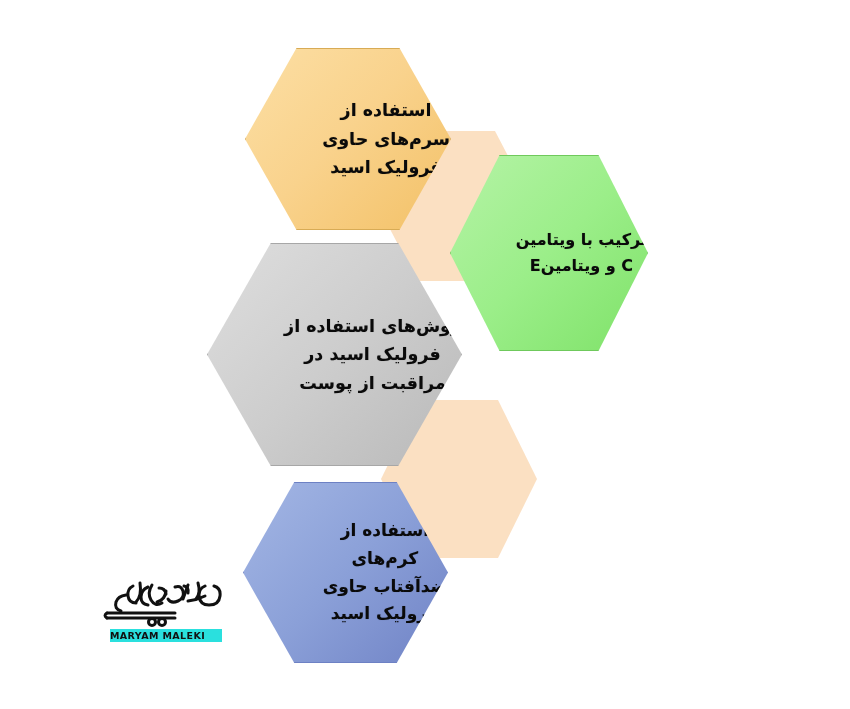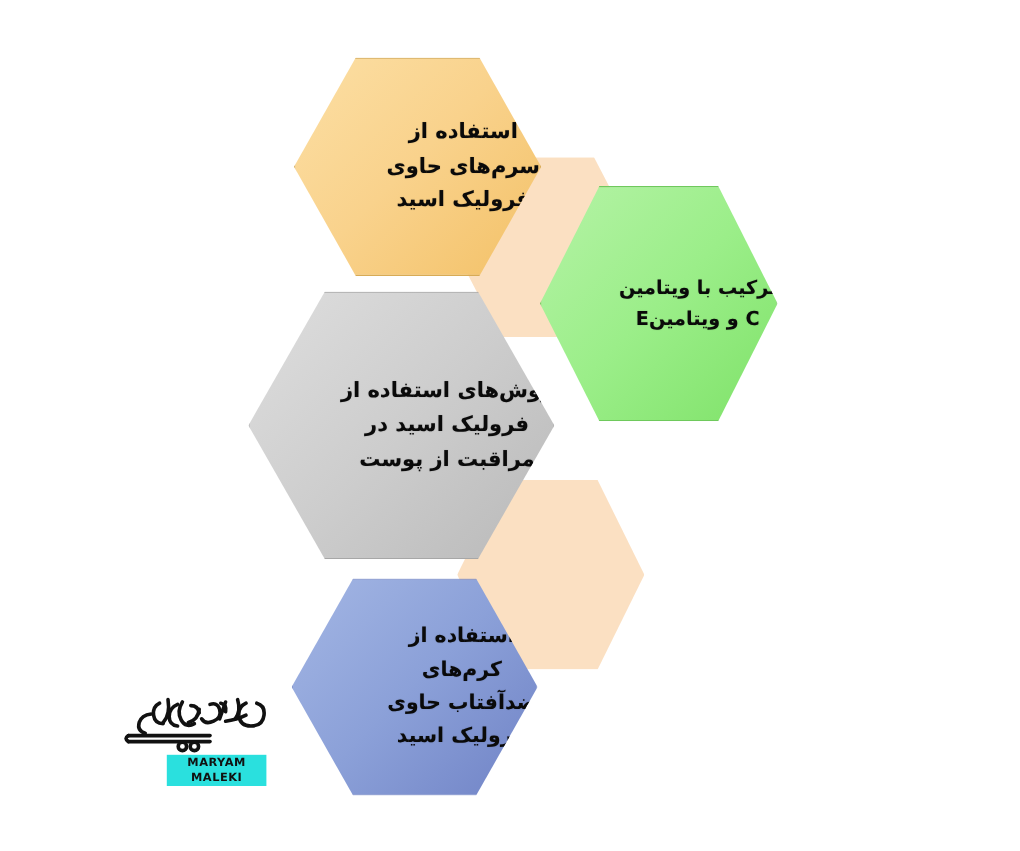--- a/index.html
+++ b/index.html
@@ -100,28 +100,27 @@
     left: 100px;
     top: 566px;
     width: 122px;
     height: 84px;
     z-index: 4;
   }
   #brand-mark { display: block; width: 122px; height: 62px; }
   #brand-wordmark {
     display: block;
     margin: 1px 0 0 14px;
-    width: 83px;
+    width: 112px;
     background: #2ae0de;
     color: #111111;
     font-family: "DejaVu Sans", "Liberation Sans", sans-serif;
     font-weight: bold;
     font-size: 9.5px;
     letter-spacing: 0.4px;
-    text-align: center;
     line-height: 13px;
     direction: ltr;
   }
 </style>
 </head>
 <body>
 
 <div id="canvas">
 
   <div class="connector fill-peach" id="conn-top"></div>

